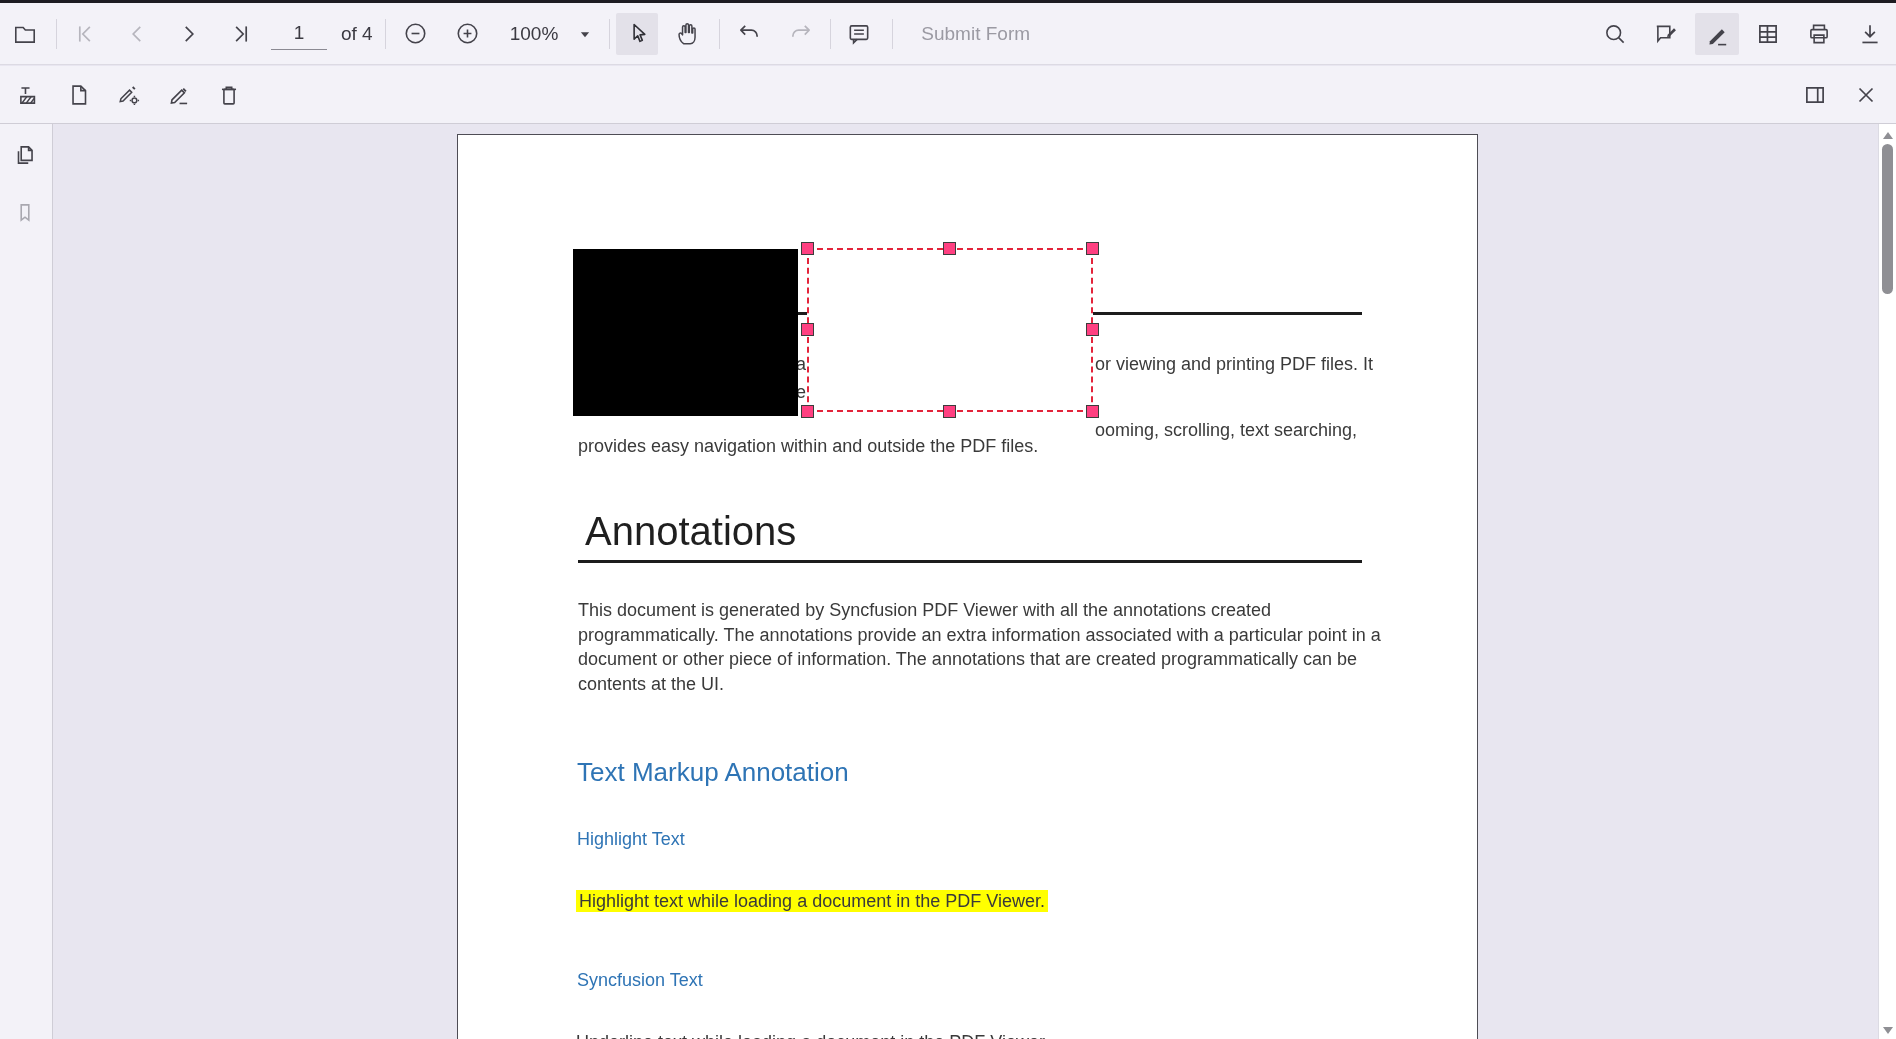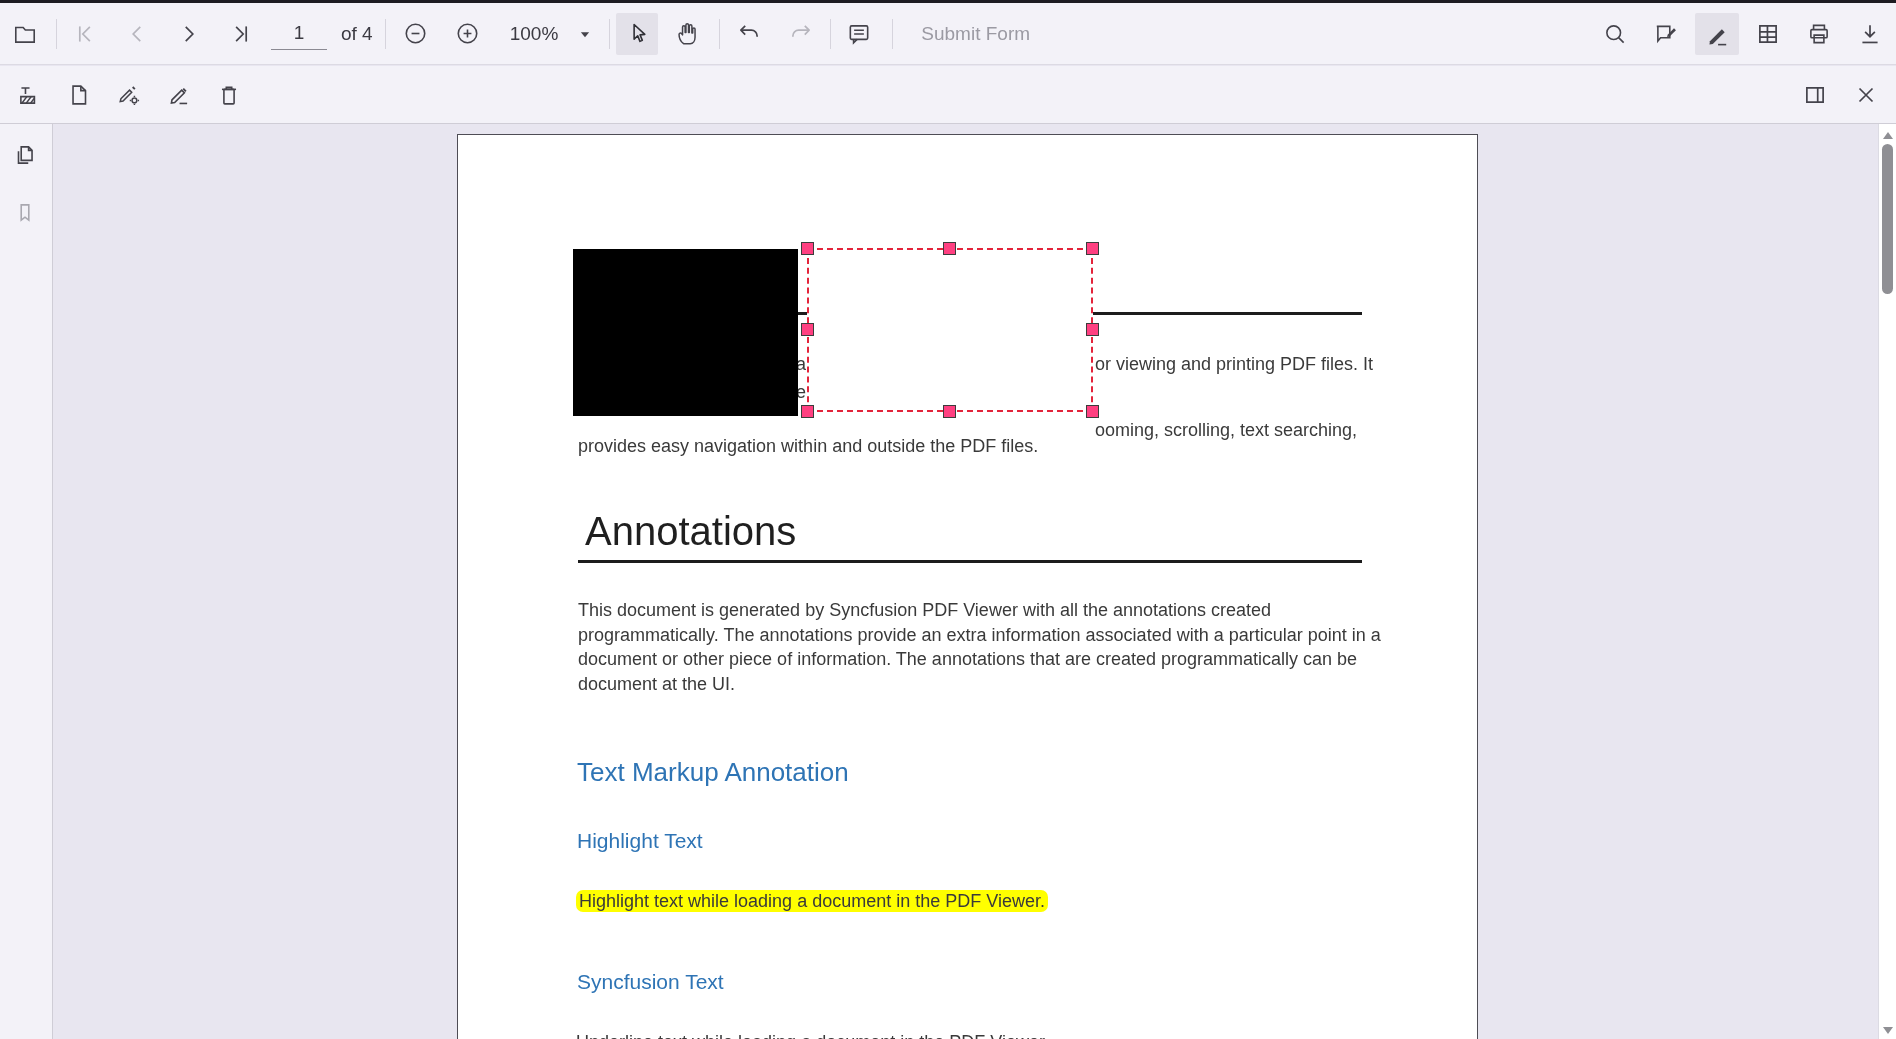--- a/index.html
+++ b/index.html
@@ -52,30 +52,30 @@
 
   
   .page { position:absolute; left:457px; top:10px; width:1021px; height:980px;
           background:#ffffff; border:1px solid #4e4d55; }
   .page .abs { position:absolute; white-space:nowrap; }
   .body-text { font-size:18px; color:#3a3a3a; }
   .rule { position:absolute; height:3px; background:#1c1c1c; }
 
   .h1 { font-size:40px; font-weight:300; color:#1f1f1f; }
   .h2 { font-size:26px; font-weight:300; color:#2E74B5; }
-  .h3 { font-size:21px; font-weight:300; color:#2E74B5; }
+  .h3 { font-size:18px; font-weight:300; color:#2E74B5; }
   .para-line { position:absolute; left:120px; white-space:nowrap; font-size:18px; color:#3a3a3a; }
 
   .redaction-black { position:absolute; left:115px; top:114px; width:225px; height:167px;
                      background:#000; z-index:3; }
   .annotation-sel  { position:absolute; left:349px; top:113px; width:286px; height:164px;
                      background:#ffffff; border:2px dashed #e3243b; z-index:4; cursor:move; }
   .handle { position:absolute; width:13px; height:13px; background:#FF4081;
             border:1.5px solid #3c3c3c; z-index:5; cursor:pointer; }
-  .hl { background:#FFFF00; padding:1px 3px;border-radius:7px; }
+  .hl { background:#FFFF00; padding:1px 3px; }
   .underlined { text-decoration:underline; }
 </style>
 </head>
 <body>
 
 <div id="app">
   <div class="topstrip"></div>
 
   <div class="toolbar row1">
     <button class="tbtn w40" style="margin-left:5px">
@@ -292,21 +292,21 @@
         <div class="handle" style="left:134px; bottom:-8px;"></div>
         <div class="handle" style="right:-8px; bottom:-8px;"></div>
       </div>
 
       <div class="abs h1" style="left:127px; top:374px;">Annotations</div>
       <div class="rule" style="left:120px; top:425px; width:784px;"></div>
 
       <div class="para-line" style="top:465px;">This document is generated by Syncfusion PDF Viewer with all the annotations created</div>
       <div class="para-line" style="top:489.5px;">programmatically. The annotations provide an extra information associated with a particular point in a</div>
       <div class="para-line" style="top:514px;">document or other piece of information. The annotations that are created programmatically can be</div>
-      <div class="para-line" style="top:538.5px;">document at the UI.</div>
+      <div class="para-line" style="top:538.5px;">contents at the UI.</div>
 
       <div class="abs h2" style="left:119px; top:622px;">Text Markup Annotation</div>
       <div class="abs h3" style="left:119px; top:694px;">Highlight Text</div>
       <div class="abs body-text" style="left:118px; top:756px;"><span class="hl">Highlight text while loading a document in the PDF Viewer.</span></div>
       <div class="abs h3" style="left:119px; top:835px;">Syncfusion Text</div>
       <div class="abs body-text underlined" style="left:118px; top:897px;">Underline text while loading a document in the PDF Viewer.</div>
     </div>
 
     <div class="scroll-track">
       <div class="scroll-up"></div>

